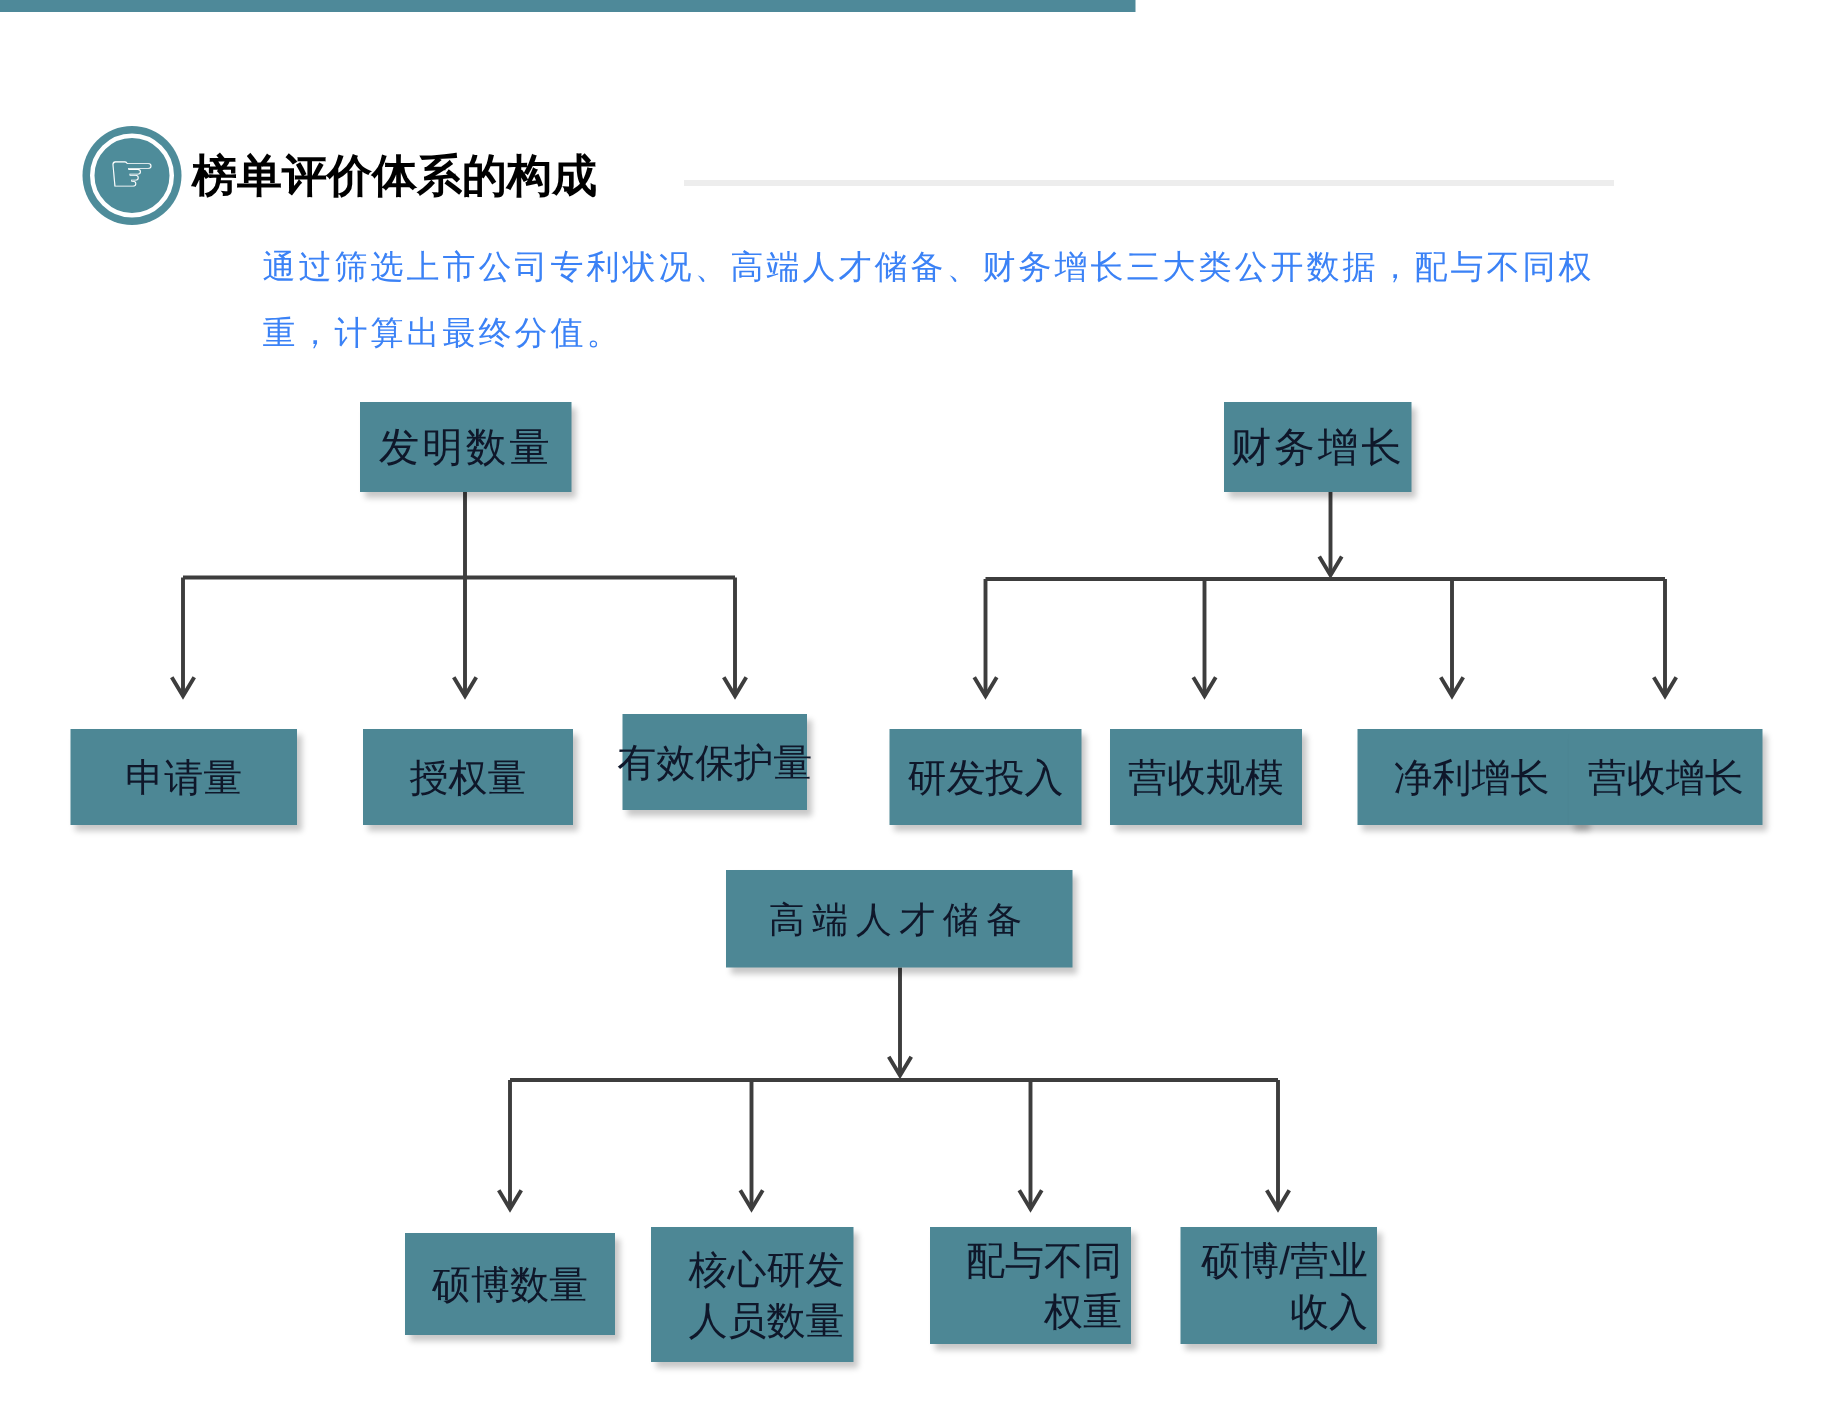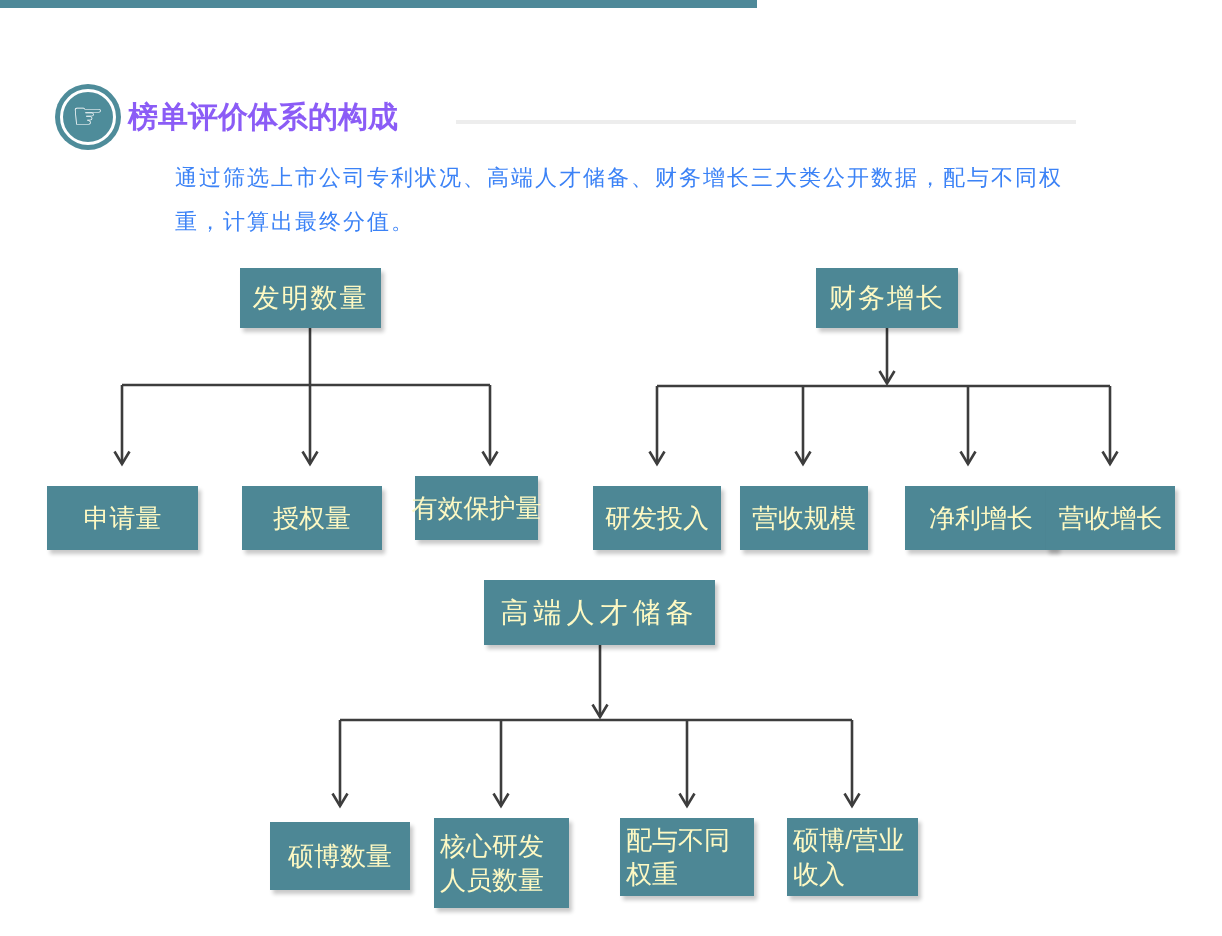--- a/index.html
+++ b/index.html
@@ -17,43 +17,43 @@
   }
   .badge-ring{
     position:absolute;left:5px;top:5px;right:5px;bottom:5px;border:3px solid #ffffff;
     border-radius:50%;display:flex;align-items:center;justify-content:center;
   }
   .hand-glyph{
     color:#ffffff;font-size:36px;line-height:1;transform:translateY(-1px);
   }
   .page-title{
     position:absolute;left:128px;top:97px;font-size:30px;font-weight:bold;
-    color:#8b5cf6;white-space:nowrap;
+    color:#000000;white-space:nowrap;
   }
   .title-underline{
     position:absolute;left:456px;top:120px;width:620px;height:4px;background:#ededed;
   }
   .intro-text{
     position:absolute;left:175px;top:156px;width:892px;
     font-size:22px;letter-spacing:2px;line-height:44px;color:#3b82f6;
   }
   svg.connectors{
     position:absolute;left:0;top:0;width:1222px;height:936px;z-index:1;
   }
   svg.connectors path{
     stroke:#3d3d3d;stroke-width:2.6;fill:none;
   }
   .node{
-    position:absolute;z-index:2;background:#4d8795;color:#fef9c3;
-    display:flex;align-items:center;justify-content:center;text-align:left;
+    position:absolute;z-index:2;background:#4d8795;color:#0f172a;
+    display:flex;align-items:center;justify-content:center;text-align:right;
     box-shadow:3px 4px 4px rgba(0,0,0,0.22);
     font-size:26px;
   }
   .node.parent{font-size:27px;letter-spacing:2px;white-space:nowrap;}
-  .node.hub{font-size:28px;letter-spacing:5px;white-space:nowrap;}
+  .node.hub{font-size:24px;letter-spacing:5px;white-space:nowrap;}
   .node.leaf{white-space:nowrap;}
   .node.leaf2{line-height:1.32;padding:0 6px;box-sizing:border-box;}
 </style>
 </head>
 <body>
 
 <div class="accent-bar"></div>
 
 <div class="badge">
   <div class="badge-ring">
@@ -97,21 +97,21 @@
     <path d="M687 720 L687 806"></path>
     <path d="M852 720 L852 806"></path>
     <path d="M332.5 793.5 L340 806 L347.5 793.5"></path>
     <path d="M493.5 793.5 L501 806 L508.5 793.5"></path>
     <path d="M679.5 793.5 L687 806 L694.5 793.5"></path>
     <path d="M844.5 793.5 L852 806 L859.5 793.5"></path>
   </g>
 </svg>
 
 <div class="node parent" style="left:240px;top:268px;width:141px;height:60px">发明数量</div>
-<div class="node parent" style="left:816px;top:268px;width:142px;height:60px">财务增长</div>
+<div class="node parent" style="left:816px;top:268px;width:125px;height:60px">财务增长</div>
 
 <div class="node leaf" style="left:47px;top:486px;width:151px;height:64px">申请量</div>
 <div class="node leaf" style="left:242px;top:486px;width:140px;height:64px">授权量</div>
 <div class="node leaf" style="left:415px;top:476px;width:123px;height:64px">有效保护量</div>
 
 <div class="node leaf" style="left:593px;top:486px;width:128px;height:64px">研发投入</div>
 <div class="node leaf" style="left:740px;top:486px;width:128px;height:64px">营收规模</div>
 <div class="node leaf" style="left:905px;top:486px;width:152px;height:64px">净利增长</div>
 <div class="node leaf" style="left:1046px;top:486px;width:129px;height:64px">营收增长</div>
 

